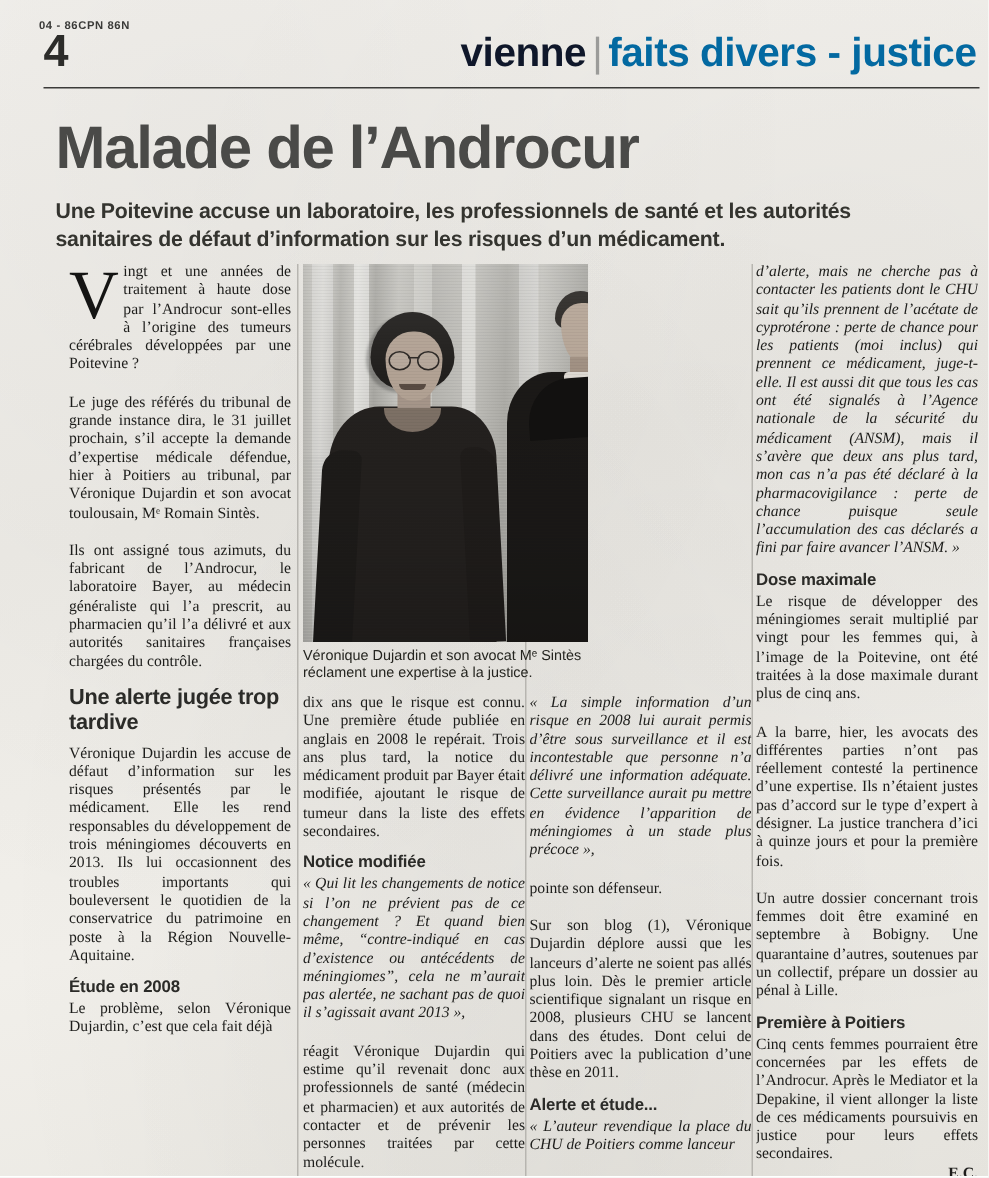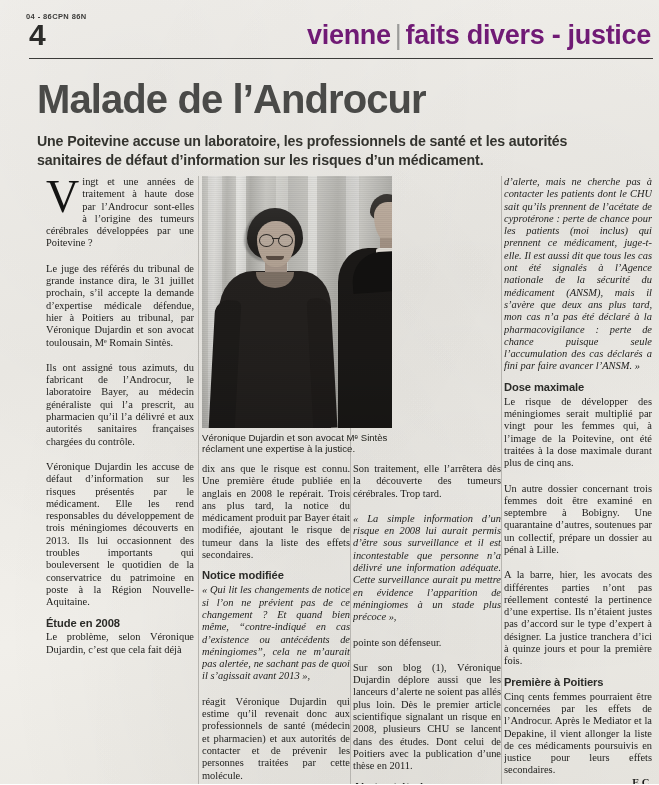--- a/index.html
+++ b/index.html
@@ -60,27 +60,27 @@
   .section-title {
     position: absolute;
     right: 8px; top: 22px;
     font-family: "Liberation Sans", sans-serif;
     font-size: 27px;
     font-weight: bold;
     line-height: 1;
     white-space: nowrap;
     letter-spacing: -0.3px;
   }
-  .section-title .dept { color: #701a75; }
+  .section-title .dept { color: #0f172a; }
   .section-title .sep {
     color: #9b9b99;
     font-weight: normal;
     padding: 0 4px;
   }
-  .section-title .rub { color: #701a75; }
+  .section-title .rub { color: #0369a1; }
   #masthead .rule {
     position: absolute;
     left: 29px; right: 6px;
     top: 58px;
     height: 1px;
     background: #3b3b39;
   }
 
   
   #headline {
@@ -399,51 +399,51 @@
 
   <div id="cols">
     <div class="vrule vr-a"></div>
     <div class="vrule vr-b"></div>
     <div class="vrule vr-c"></div>
 
     <div class="col col-1">
       <p class="body dropcap">Vingt et une années de traitement à haute dose par l’Androcur sont-elles à l’origine des tumeurs cérébrales développées par une Poitevine ?</p>
       <p class="body">Le juge des référés du tribunal de grande instance dira, le 31 juillet prochain, s’il accepte la demande d’expertise médicale défendue, hier à Poitiers au tribunal, par Véronique Dujardin et son avocat toulousain, Mᵉ Romain Sintès.</p>
       <p class="body">Ils ont assigné tous azimuts, du fabricant de l’Androcur, le laboratoire Bayer, au médecin généraliste qui l’a prescrit, au pharmacien qu’il l’a délivré et aux autorités sanitaires françaises chargées du contrôle.</p>
+      <h2 class="subhead">Une alerte jugée trop tardive</h2>
       <p class="body">Véronique Dujardin les accuse de défaut d’information sur les risques présentés par le médicament. Elle les rend responsables du développement de trois méningiomes découverts en 2013. Ils lui occasionnent des troubles importants qui bouleversent le quotidien de la conservatrice du patrimoine en poste à la Région Nouvelle-Aquitaine.</p>
       <h2 class="subhead small">Étude en 2008</h2>
       <p class="body">Le problème, selon Véronique Dujardin, c’est que cela fait déjà</p>
     </div>
 
     <div class="col col-2">
       <div class="after-photo">
         <p class="body">dix ans que le risque est connu. Une première étude publiée en anglais en 2008 le repérait. Trois ans plus tard, la notice du médicament produit par Bayer était modifiée, ajoutant le risque de tumeur dans la liste des effets secondaires.</p>
         <h2 class="subhead small">Notice modifiée</h2>
         <p class="body ital">« Qui lit les changements de notice si l’on ne prévient pas de ce changement ? Et quand bien même, “contre-indiqué en cas d’existence ou antécédents de méningiomes”, cela ne m’aurait pas alertée, ne sachant pas de quoi il s’agissait avant 2013 »,</p>
         <p class="body">réagit Véronique Dujardin qui estime qu’il revenait donc aux professionnels de santé (médecin et pharmacien) et aux autorités de contacter et de prévenir les personnes traitées par cette molécule.</p>
       </div>
     </div>
 
     <div class="col col-3">
       <div style="padding-top:287px">
-        <p class="body">Son traitement, elle l’arrêtera dès la découverte des tumeurs cérébrales. Trop tard.</p>
         <p class="body ital">« La simple information d’un risque en 2008 lui aurait permis d’être sous surveillance et il est incontestable que personne n’a délivré une information adéquate. Cette surveillance aurait pu mettre en évidence l’apparition de méningiomes à un stade plus précoce »,</p>
         <p class="body">pointe son défenseur.</p>
         <p class="body">Sur son blog (1), Véronique Dujardin déplore aussi que les lanceurs d’alerte ne soient pas allés plus loin. Dès le premier article scientifique signalant un risque en 2008, plusieurs CHU se lancent dans des études. Dont celui de Poitiers avec la publication d’une thèse en 2011.</p>
         <h2 class="subhead small">Alerte et étude...</h2>
         <p class="body ital">« L’auteur revendique la place du CHU de Poitiers comme lanceur</p>
       </div>
     </div>
 
     <div class="col col-4">
       <p class="body ital">d’alerte, mais ne cherche pas à contacter les patients dont le CHU sait qu’ils prennent de l’acétate de cyprotérone : perte de chance pour les patients (moi inclus) qui prennent ce médicament, juge-t-elle. Il est aussi dit que tous les cas ont été signalés à l’Agence nationale de la sécurité du médicament (ANSM), mais il s’avère que deux ans plus tard, mon cas n’a pas été déclaré à la pharmacovigilance : perte de chance puisque seule l’accumulation des cas déclarés a fini par faire avancer l’ANSM. »</p>
       <h2 class="subhead small">Dose maximale</h2>
       <p class="body">Le risque de développer des méningiomes serait multiplié par vingt pour les femmes qui, à l’image de la Poitevine, ont été traitées à la dose maximale durant plus de cinq ans.</p>
+      <p class="body">A la barre, hier, les avocats des différentes parties n’ont pas réellement contesté la pertinence d’une expertise. Ils n’étaient justes pas d’accord sur le type d’expert à désigner. La justice tranchera d’ici à quinze jours et pour la première fois.</p>
       <p class="body">Un autre dossier concernant trois femmes doit être examiné en septembre à Bobigny. Une quarantaine d’autres, soutenues par un collectif, prépare un dossier au pénal à Lille.</p>
-      <p class="body">A la barre, hier, les avocats des différentes parties n’ont pas réellement contesté la pertinence d’une expertise. Ils n’étaient justes pas d’accord sur le type d’expert à désigner. La justice tranchera d’ici à quinze jours et pour la première fois.</p>
       <h2 class="subhead small">Première à Poitiers</h2>
       <p class="body">Cinq cents femmes pourraient être concernées par les effets de l’Androcur. Après le Mediator et la Depakine, il vient allonger la liste de ces médicaments poursuivis en justice pour leurs effets secondaires.</p>
       <p class="sig">E.C.</p>
       <p class="footnote">(1) Elle raconte en détails son quotidien et son combat sur son blog : vudujardin.com</p>
     </div>
   </div>
 
   <div id="photo-block">
     <div class="photo-canvas">
       <div class="ph-bg"></div>

